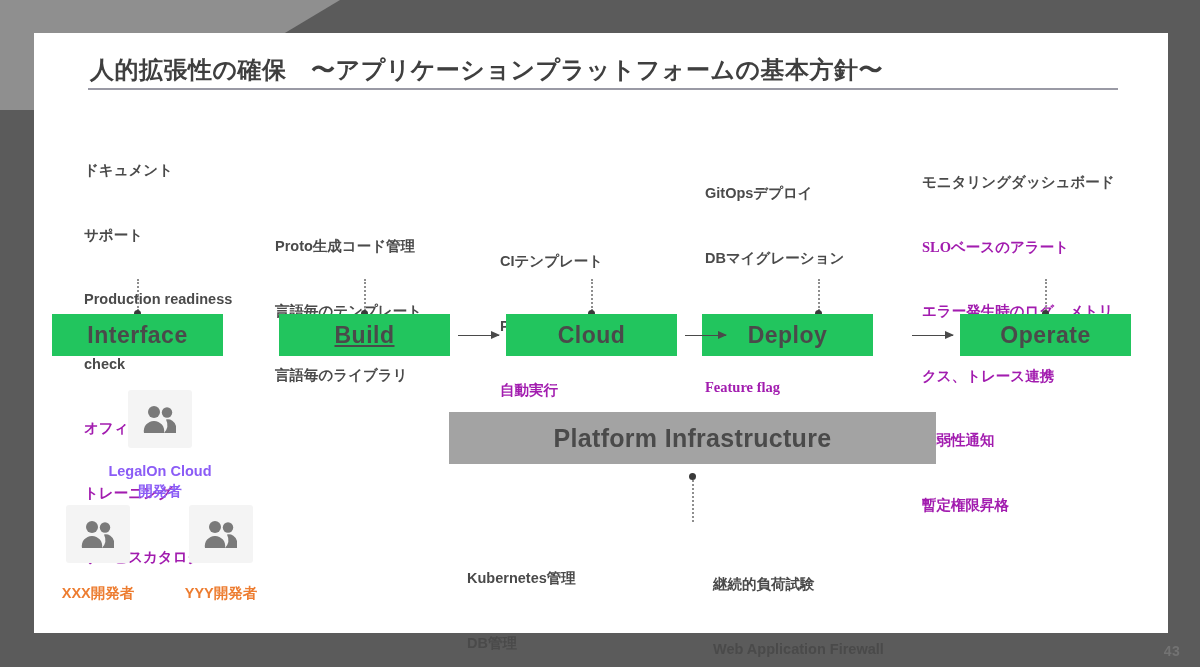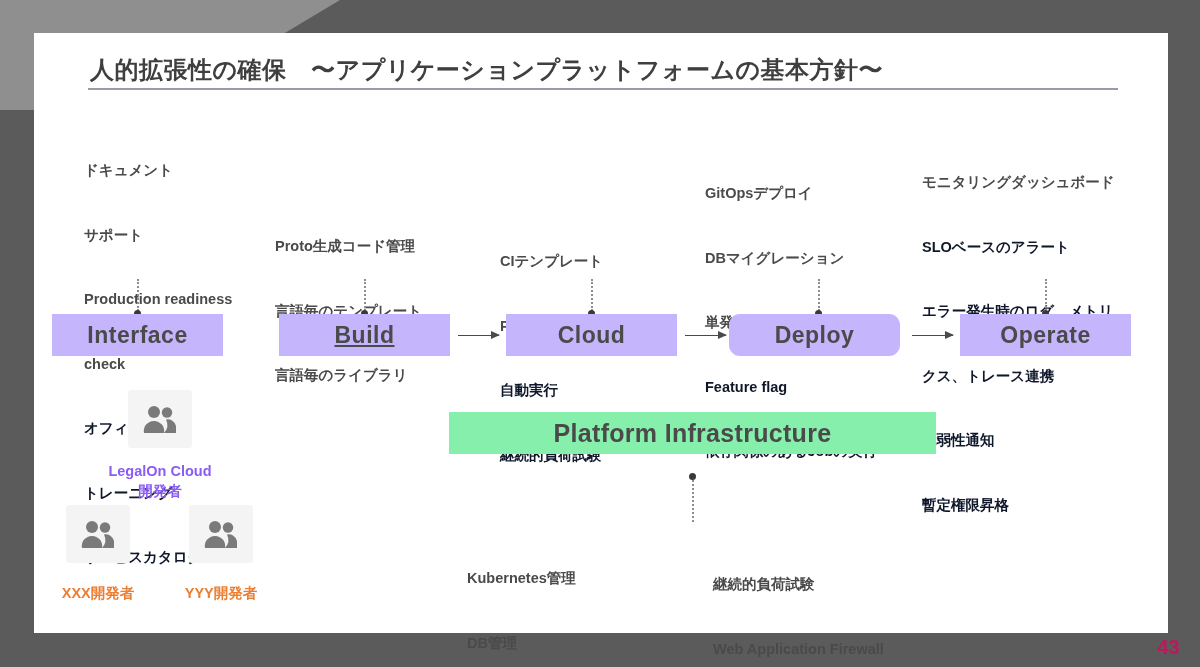--- a/index.html
+++ b/index.html
@@ -51,22 +51,22 @@
   }
   .card {
     position: absolute;
     left: 34px; top: 33px;
     width: 1134px; height: 600px;
     background: #ffffff;
   }
   .page-num {
     position: absolute;
     right: 20px; bottom: 8px;
-    color: #be185d;
-    font-size: 20px;
+    color: #737373;
+    font-size: 14px;
     font-weight: bold;
     letter-spacing: 0.3px;
   }
 
   
   .title {
     position: absolute;
     left: 90px; top: 54px;
     font-size: 24px;
     font-weight: bold;
@@ -84,40 +84,40 @@
   
   .notes {
     position: absolute;
     font-size: 14.5px;
     line-height: 21.5px;
     font-weight: bold;
     color: #4a4a4a;
     white-space: pre-wrap;
   }
   .notes .line { display: block; }
-  .notes .line.accent { color: #0f172a; }
+  .notes .line.accent { color: #a21caf; font-family: Liberation Serif, serif; }
 
   
   .conn {
     position: absolute;
     width: 0;
     border-left: 2px dotted #8e8e8e;
   }
   .dot {
     position: absolute;
     width: 7px; height: 7px;
     border-radius: 50%;
     background: #3a3a3a;
   }
 
   
   .stage {
     position: absolute;
     height: 42px;
-    background: #c4b5fd;
+    background: #22c55e;
     display: flex;
     align-items: center;
     justify-content: center;
     color: #4a4a4a;
     font-size: 23px;
     font-weight: bold;
     letter-spacing: 0.5px;
   }
 
   
@@ -134,22 +134,22 @@
     width: 0; height: 0;
     border-left: 9px solid #4a4a4a;
     border-top: 4.5px solid transparent;
     border-bottom: 4.5px solid transparent;
   }
 
   
   .infra {
     position: absolute;
     left: 449px; top: 412px;
-    width: 487px; height: 42px;
-    background: #86efac;
+    width: 487px; height: 52px;
+    background: #a3a3a3;
     display: flex;
     align-items: center;
     justify-content: center;
     color: #4a4a4a;
     font-size: 25px;
     font-weight: bold;
     letter-spacing: 0.3px;
   }
 
   
@@ -240,21 +240,21 @@
 
   <div class="conn" style="left:818px; top:279px; height:32px;"></div>
   <div class="dot" style="left:815px; top:310px;"></div>
 
   <div class="conn" style="left:1045px; top:279px; height:32px;"></div>
   <div class="dot" style="left:1042px; top:310px;"></div>
 
   <div class="stage" style="left:52px;  top:314px; width:171px;">Interface</div>
   <div class="stage" style="left:279px; top:314px; width:171px;text-decoration:underline;">Build</div>
   <div class="stage" style="left:506px; top:314px; width:171px;">Cloud</div>
-  <div class="stage" style="left:729px; top:314px; width:171px;border-radius:11px;">Deploy</div>
+  <div class="stage" style="left:702px; top:314px; width:171px;">Deploy</div>
   <div class="stage" style="left:960px; top:314px; width:171px;text-align:center;">Operate</div>
 
   <div class="arrow" style="left:458px; width:41px;"></div>
   <div class="arrow" style="left:685px; width:41px;"></div>
   <div class="arrow" style="left:912px; width:41px;"></div>
 
   <div class="infra">Platform Infrastructure</div>
   <div class="dot" style="left:689px; top:473px;"></div>
   <div class="conn" style="left:692px; top:480px; height:42px;"></div>
 

